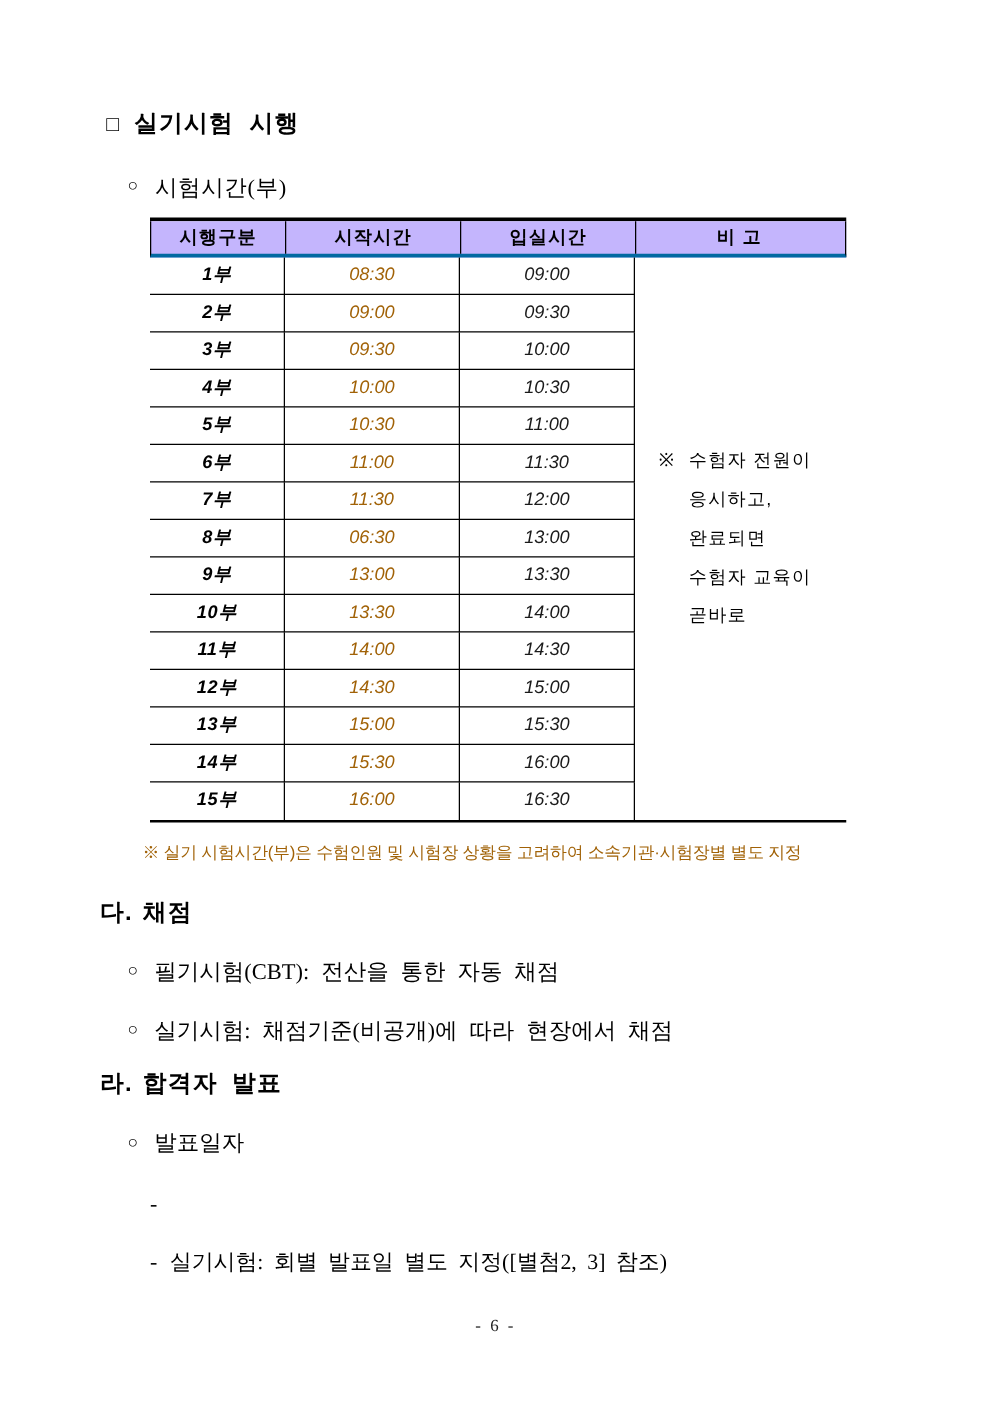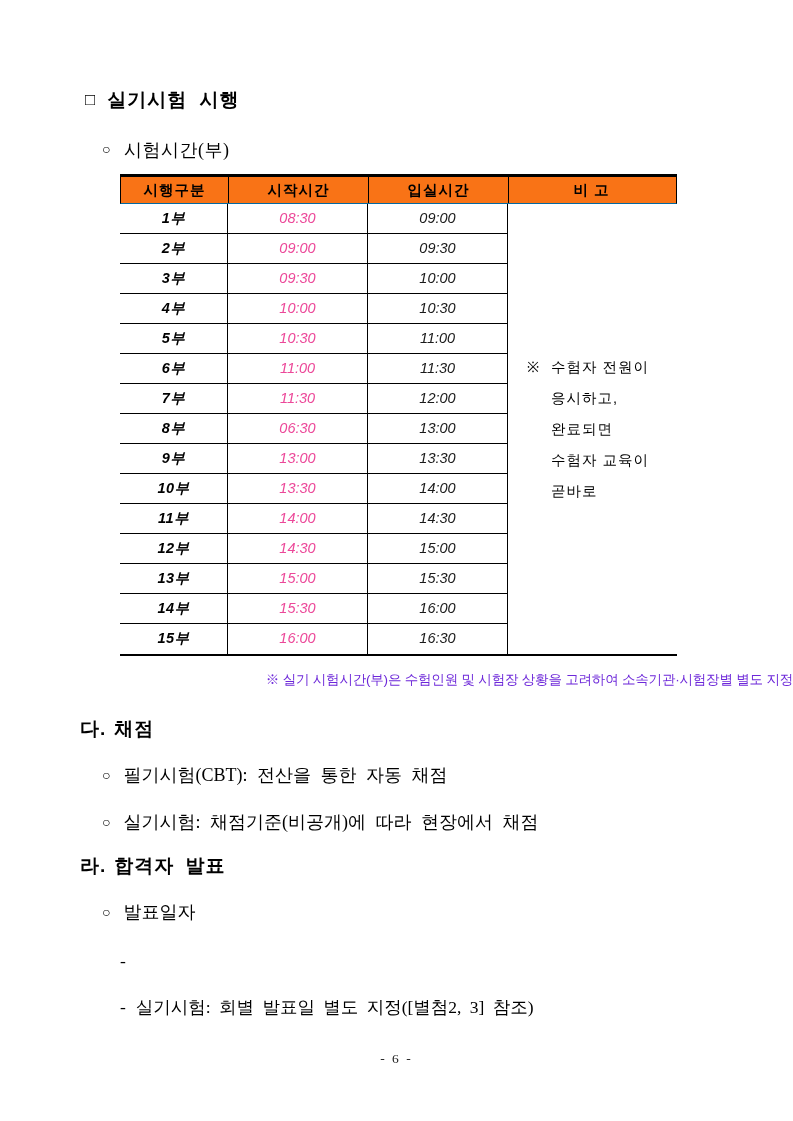--- a/index.html
+++ b/index.html
@@ -21,52 +21,52 @@
     display:flex; align-items:center; gap:13px;
   }
   .sub-bullet .circ { font-size:14px; }
   
   .twrap {
     margin:13px 0 0 120px; width:557px;
     border-top:3px solid #000; border-bottom:2px solid #000;
     font-family:"Liberation Sans", sans-serif;
   }
   .thead {
-    display:flex; background:#f97316;
+    display:flex; background:#c4b5fd;
     border-left:1.5px solid #000; border-right:1.5px solid #000;
-    border-bottom:1px solid #0369a1;
+    border-bottom:3px solid #0369a1;
   }
   .thead div {
     height:26px; line-height:26px; text-align:center;
     font-weight:bold; font-size:14.5px; letter-spacing:1px;
   }
   .thead div:nth-of-type(1){ width:108px; border-right:1.5px solid #000; }
   .thead div:nth-of-type(2){ width:140px; border-right:1.5px solid #000; }
   .thead div:nth-of-type(3){ width:140px; border-right:1.5px solid #000; }
   .thead div:nth-of-type(4){ width:165px; }
   .tbody { display:flex; }
   .tbody-left { width:390px; }
   .trow { display:flex;font-style:italic; }
   .trow div { height:30px; line-height:29px; text-align:center; font-size:14.5px; }
   .trow div:nth-of-type(1){ width:108px; border-right:1.5px solid #000; font-weight:bold; letter-spacing:0.5px; }
-  .trow div:nth-of-type(2){ width:140px; border-right:1.5px solid #000; color:#ec4899; }
+  .trow div:nth-of-type(2){ width:140px; border-right:1.5px solid #000; color:#a16207; }
   .trow div:nth-of-type(3){ width:140px; border-right:1.5px solid #000; color:#1a1a1a; }
   .trow div:nth-of-type(1),.trow div:nth-of-type(2),.trow div:nth-of-type(3){ border-bottom:1px solid #000; }
   .tbody-left .trow:last-of-type div { border-bottom:none; }
   .remark-cell {
     width:167px; display:flex; flex-direction:column; justify-content:center;
     padding-left:17px; font-size:14.5px;
   }
   .remark-line { display:flex; gap:8px; line-height:31px; letter-spacing:1px; }
   .remark-line .mk { width:16px; letter-spacing:0; }
   .remark-line .mk:empty { visibility:hidden; }
   
   .footnote {
     margin:15px 0 0 114px; font-family:"Liberation Sans", sans-serif;
-    font-size:13.5px; line-height:18px; letter-spacing:-0.2px; color:#6d28d9;text-align:right;
+    font-size:13.5px; line-height:18px; letter-spacing:-0.2px; color:#a16207;
   }
   
   .h2 {
     margin-left:80px; font-family:"Liberation Sans", sans-serif;
     font-weight:bold; font-size:19px; line-height:24px; letter-spacing:1px; word-spacing:5px;
     display:flex; gap:8px;
   }
   .h2-grading { margin-top:28px; }
   .h2-announce { margin-top:20px; }
   .item {

